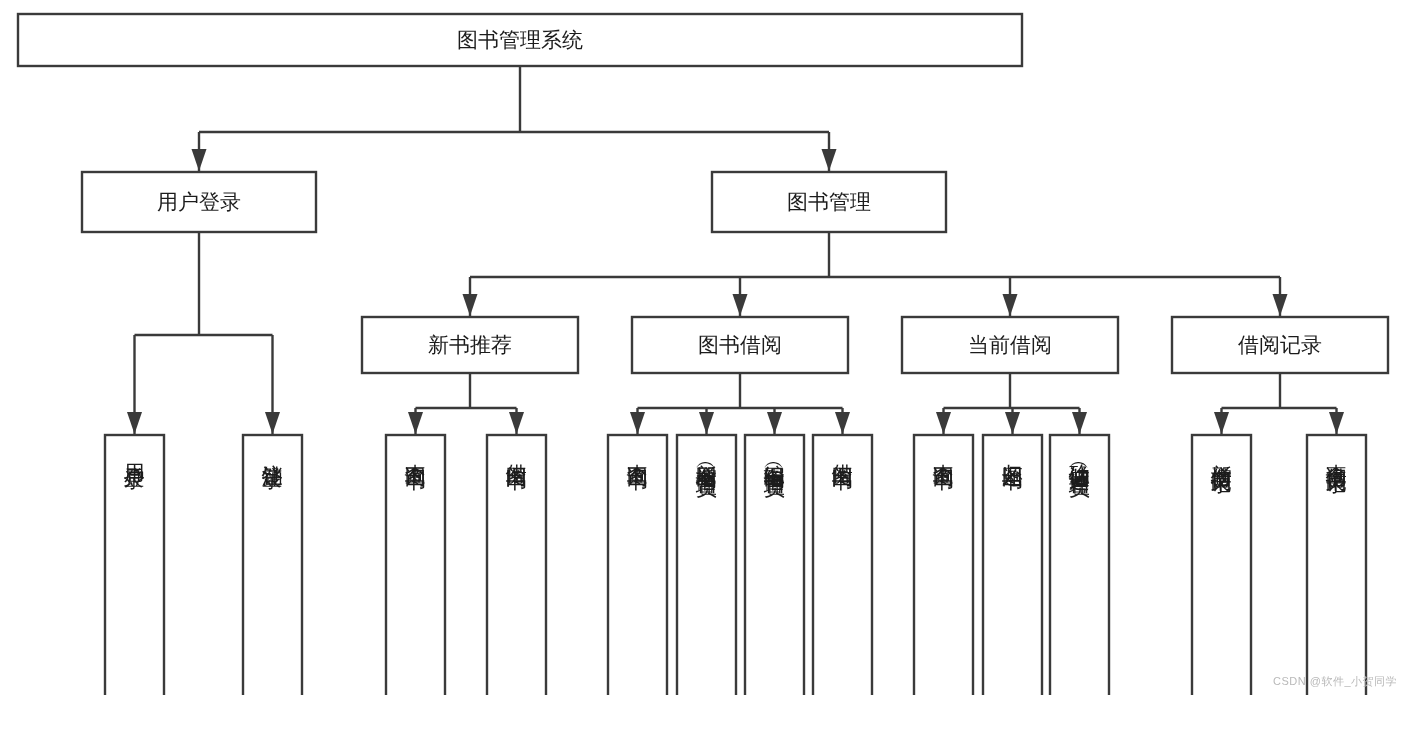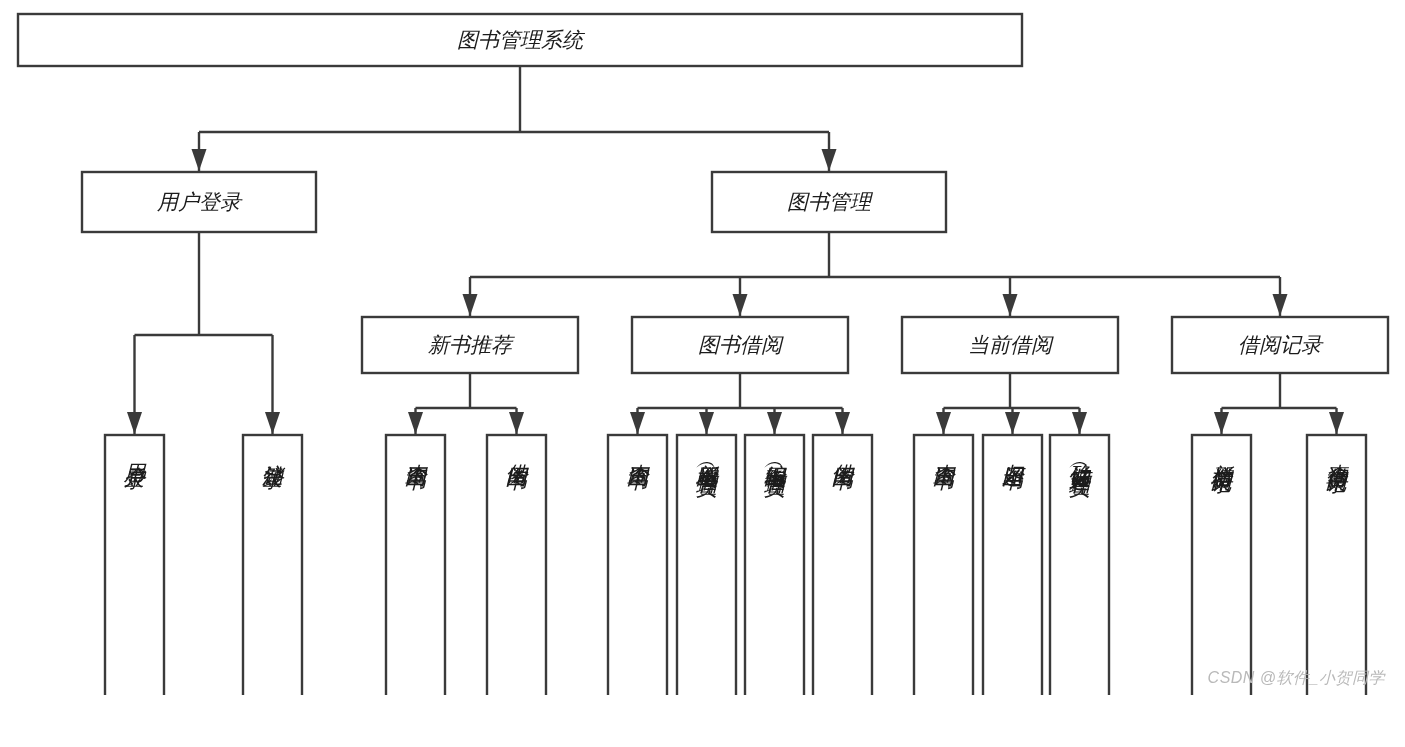--- a/index.html
+++ b/index.html
@@ -9,21 +9,20 @@
   }
   body {
     font-family: "Liberation Sans", "DejaVu Sans", sans-serif;
   }
   #diagram-root {
     position: relative;
     width: 1405px;
     height: 695px;
     background: #ffffff;
     overflow: hidden;
-    font-style: italic;
   }
   svg#tree {
     position: absolute;
     left: 0;
     top: 0;
     width: 1405px;
     height: 747px;
     display: block;
   }
   .node-box {
@@ -65,24 +64,24 @@
     font-size: 21px;
     line-height: 1.32;
     color: #1c1c1c;
     writing-mode: vertical-rl;
     text-orientation: upright;
     letter-spacing: 2px;
     white-space: nowrap;
   }
   .watermark {
     position: absolute;
-    right: 20px;
+    right: 8px;
     bottom: 6px;
     font-family: "Liberation Sans", "DejaVu Sans", sans-serif;
-    font-size: 16px;
+    font-size: 11px;
     color: #b9b9b9;
     letter-spacing: 0.5px;
     white-space: nowrap;
   }
 </style>
 </head>
 <body>
 
 <div id="diagram-root">
 

